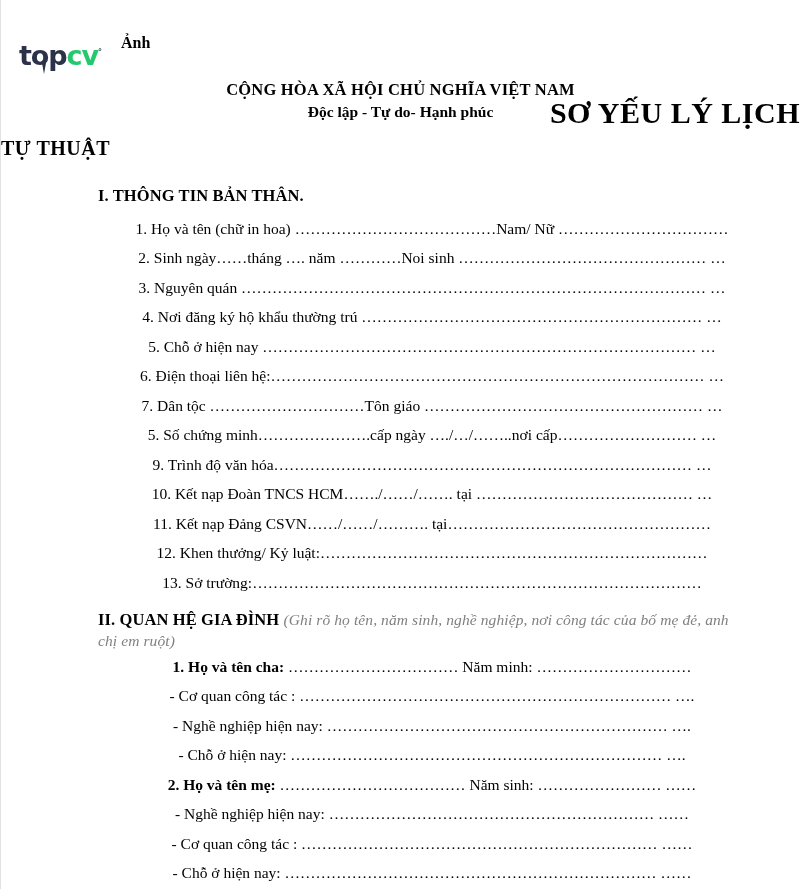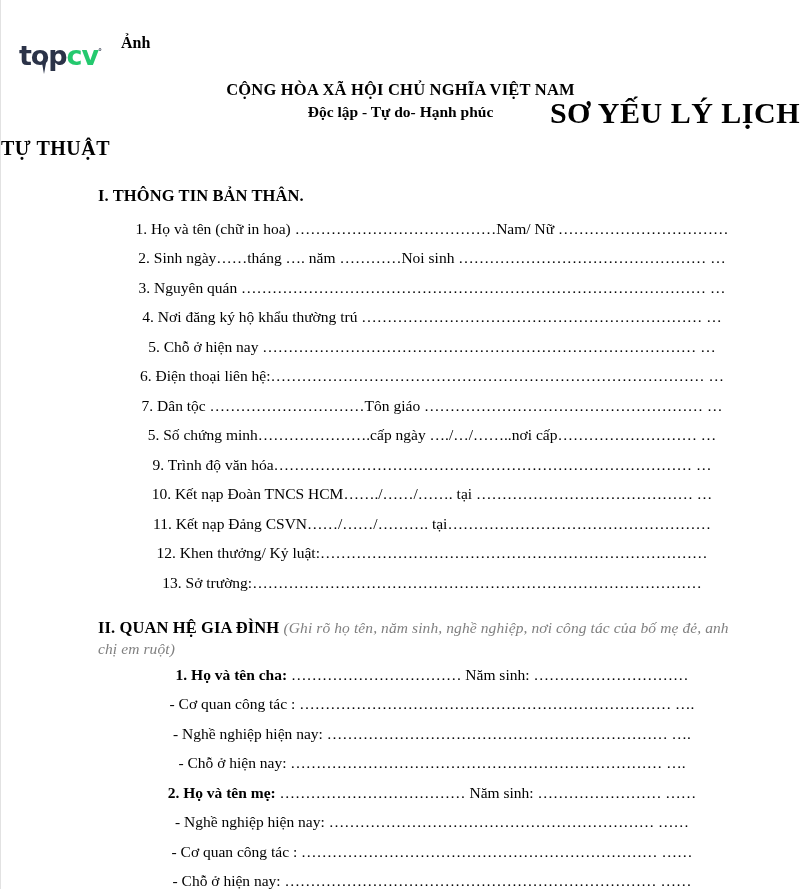--- a/index.html
+++ b/index.html
@@ -122,21 +122,21 @@
   .section-head {
     font-size: 16.5px;
     font-weight: bold;
     margin-bottom: 8px;
     letter-spacing: 0.1px;
   }
   .section-head-2 {
     font-size: 16.5px;
     font-weight: bold;
     letter-spacing: 0.1px;
-    margin-top: 20px;
+    margin-top: 12px;
     line-height: 1.3;
   }
   .section-note {
     font-style: italic;
     font-weight: normal;
     color: #808080;
     font-size: 15.5px;
   }
 
   .lines {
@@ -199,21 +199,21 @@
       <div class="line">12. Khen thưởng/ Kỷ luật:…………………………………………………………………</div>
       <div class="line">13. Sở trường:……………………………………………………………………………</div>
     </div>
 
     <div class="section-head-2">
       <span>II. QUAN HỆ GIA ĐÌNH</span>
       <span class="section-note">(Ghi rõ họ tên, năm sinh, nghề nghiệp, nơi công tác của bố mẹ đẻ, anh chị em ruột)</span>
     </div>
 
     <div class="lines fam-block">
-      <div class="line"><span class="lbl-bold">1. Họ và tên cha:</span><span> …………………………… Năm sinh: …………………………</span></div>
+      <div class="line"><span class="lbl-bold">1. Họ và tên cha:</span><span> …………………………… Năm minh: …………………………</span></div>
       <div class="line">- Cơ quan công tác : ……………………………………………………………… ….</div>
       <div class="line">- Nghề nghiệp hiện nay: ………………………………………………………… ….</div>
       <div class="line">- Chỗ ở hiện nay: ……………………………………………………………… ….</div>
     </div>
 
     <div class="lines fam-block">
       <div class="line"><span class="lbl-bold">2. Họ và tên mẹ:</span><span> ……………………………… Năm sinh: …………………… ……</span></div>
       <div class="line">- Nghề nghiệp hiện nay: ……………………………………………………… ……</div>
       <div class="line">- Cơ quan công tác : …………………………………………………………… ……</div>
       <div class="line">- Chỗ ở hiện nay: ……………………………………………………………… ……</div>

